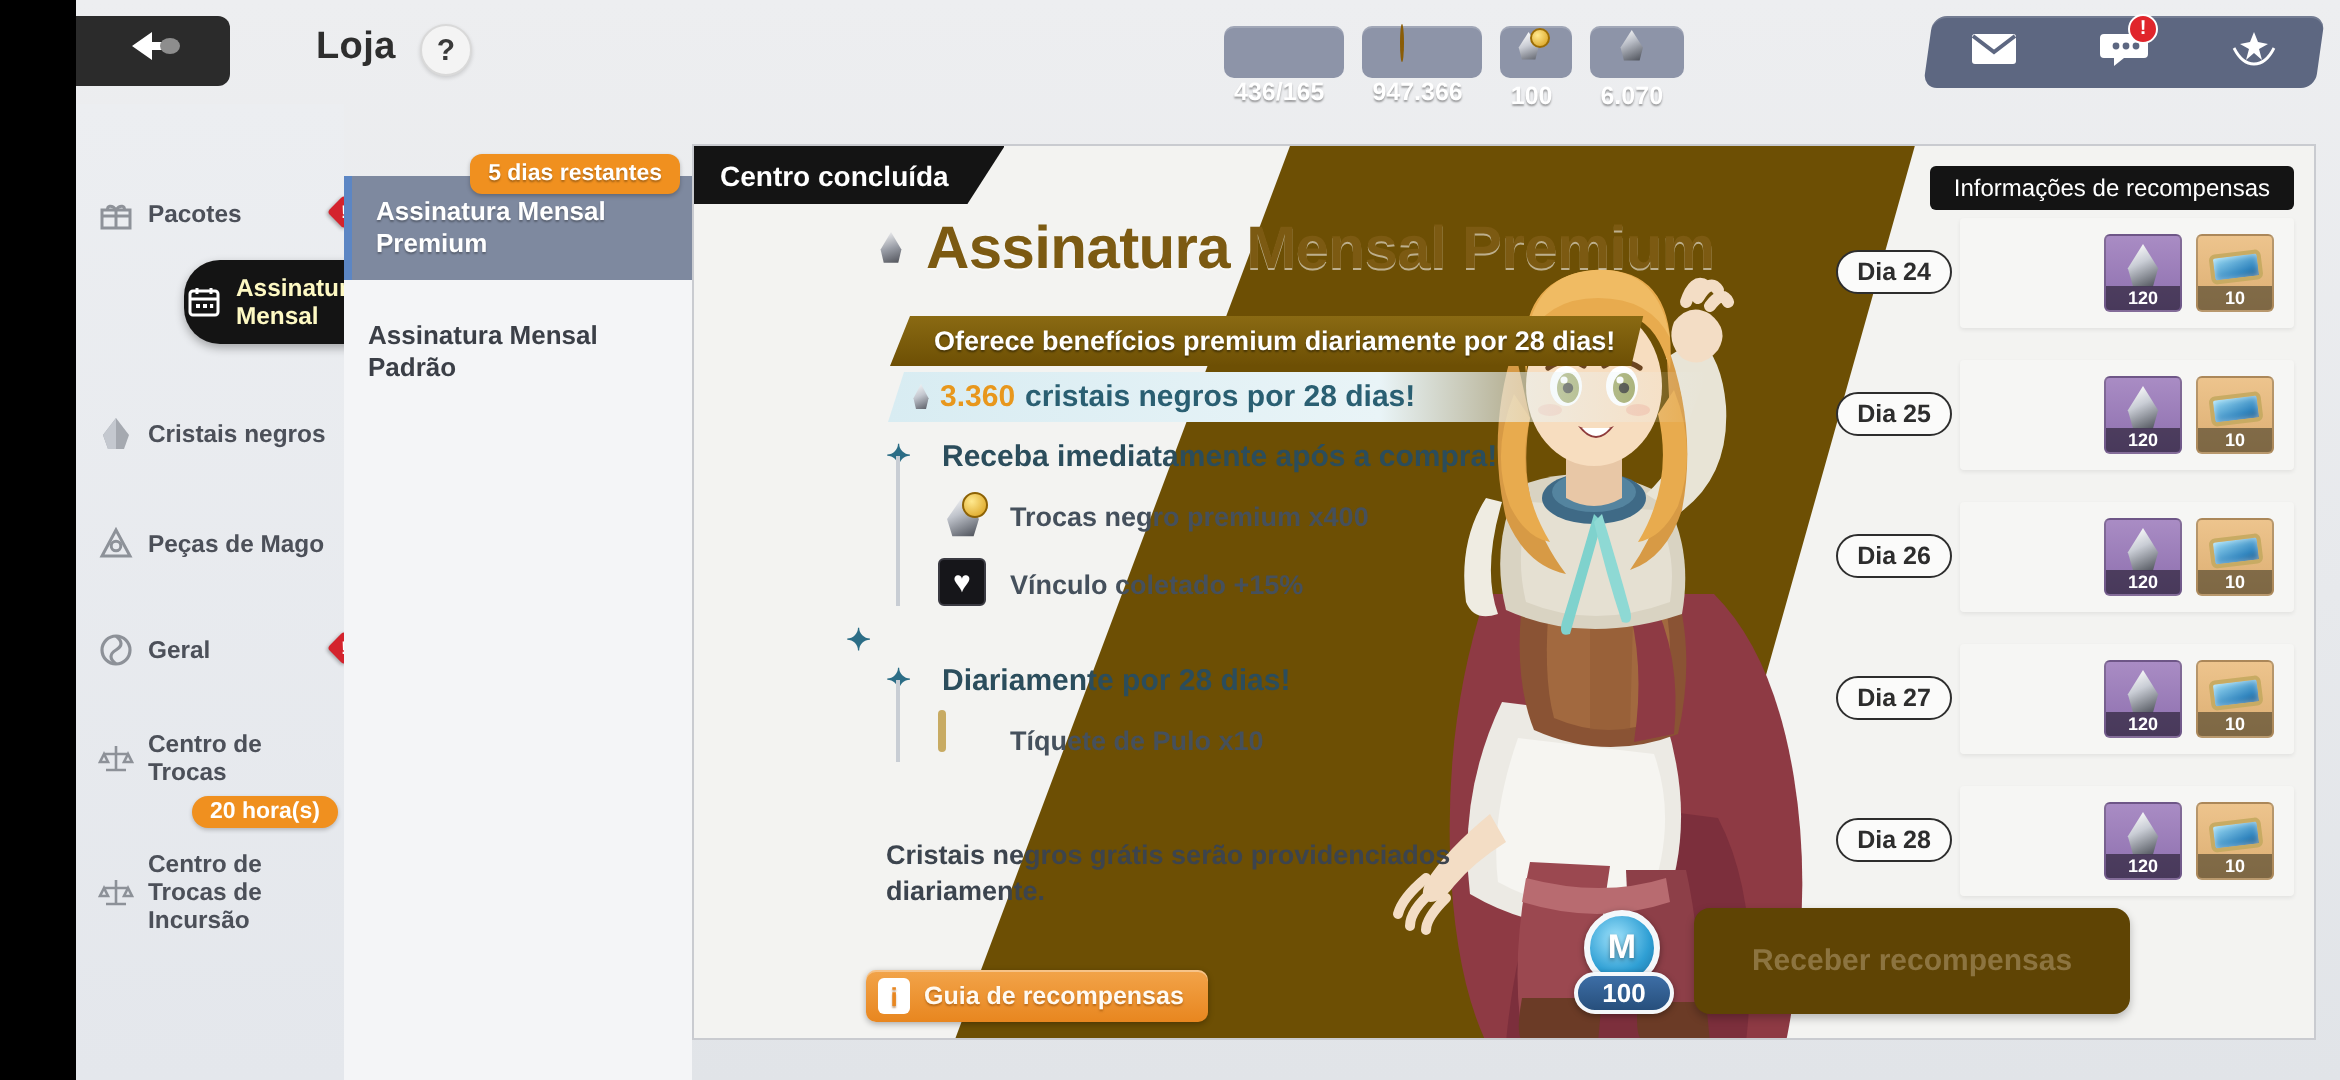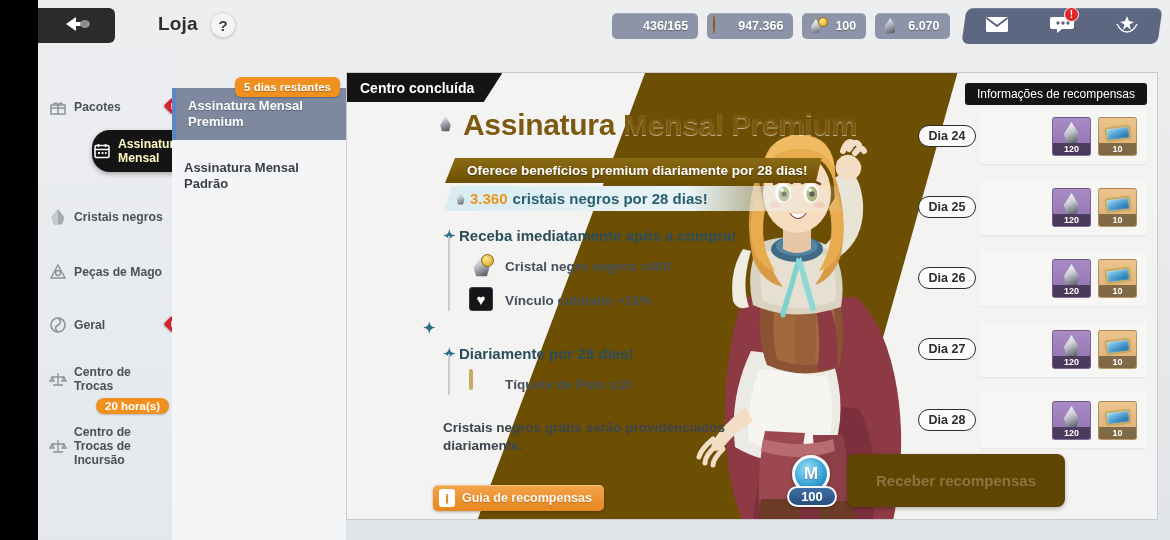--- a/index.html
+++ b/index.html
@@ -39,20 +39,21 @@
     font-size: 15px; font-weight: bold; color: #3a3a3a;
     box-shadow: 0 1px 2px rgba(0,0,0,.15);
   }
 
   
   .cur-wrap { position: absolute; left: 574px; top: 13px; display: flex; gap: 9px; }
   .chip {
     height: 26px; background: #8d94a8; border-radius: 5px;
     display: flex; align-items: center; padding: 0 10px 0 5px; gap: 6px;
     box-shadow: inset 0 1px 0 rgba(255,255,255,.18);
+    flex-direction: column;
   }
   .chip .cur-val { font-size: 12.5px; font-weight: bold; color: #fff; white-space: nowrap;
                    text-shadow: 0 1px 1px rgba(0,0,0,.35); }
   .cur-ic { width: 20px; height: 20px; position: relative; flex: 0 0 20px; }
 
   
   .ic-boot { background: linear-gradient(150deg,#a06d3a,#6d451f); border-radius: 4px 6px 3px 3px;
              width: 15px; height: 18px; margin: 1px 0 0 3px;
              box-shadow: inset -2px -2px 2px rgba(0,0,0,.3), inset 1px 1px 0 rgba(255,255,255,.25); }
   
@@ -188,21 +189,21 @@
   .crys-banner .txt { color: #2a5f72; font-size: 15px; font-weight: bold; }
   .mini-drop { width: 9px; height: 13px;
     background: linear-gradient(155deg,#ffffff,#c3c7cf 45%,#4e525b);
     clip-path: polygon(50% 0%, 92% 55%, 78% 96%, 22% 96%, 8% 55%); }
 
   .benefits { position: absolute; left: 96px; top: 146px; width: 330px; z-index: 12; }
   .b-group { position: relative; padding-left: 20px; }
   .b-group::before {
     content: ""; position: absolute; left: 5px; top: 9px; bottom: 2px; width: 2px; background: #c8cdd4;
   }
-  .b-head { display: flex; gap: 4px; margin-left: -20px; margin-top: 8px; }
+  .b-head { display: flex; align-items: center; gap: 16px; margin-left: -20px; }
   .b-star { color: #2b6d86; font-size: 15px; font-weight: bold; width: 12px; text-align: center; }
   .b-head-txt { font-size: 15px; font-weight: bold; color: #2b4d5c; }
   .b-row { display: flex; align-items: center; gap: 10px; margin-top: 8px; margin-left: 6px; }
   .b-row .b-txt { font-size: 13.5px; font-weight: bold; color: #45505c; }
   .b-icon { width: 26px; height: 26px; position: relative; flex: 0 0 26px; }
 
   .ic-premcrys::before { content:""; position:absolute; left:3px; top:3px; width:19px; height:21px;
     background: linear-gradient(155deg,#ffffff 5%,#bfc3cb 42%,#3c4049 100%);
     clip-path: polygon(50% 0%, 92% 55%, 78% 96%, 22% 96%, 8% 55%); }
   .ic-premcrys::after { content:""; position:absolute; right:1px; top:1px; width:11px; height:11px;
@@ -552,21 +553,21 @@
     </div>
 
     <div class="benefits">
       <div class="b-group">
         <div class="b-head">
           <span class="b-star">✦</span>
           <span class="b-head-txt">Receba imediatamente após a compra!</span>
         </div>
         <div class="b-row">
           <span class="b-icon ic-premcrys"></span>
-          <span class="b-txt">Cristal negro negros x400</span>
+          <span class="b-txt">Trocas negro premium x400</span>
         </div>
         <div class="b-row">
           <span class="b-icon">
               <span class="ic-bond"></span>
             </span>
           <span class="b-txt">Vínculo coletado +15%</span>
         </div>
       </div>
 
       <div class="plus-mark">✦</div>

